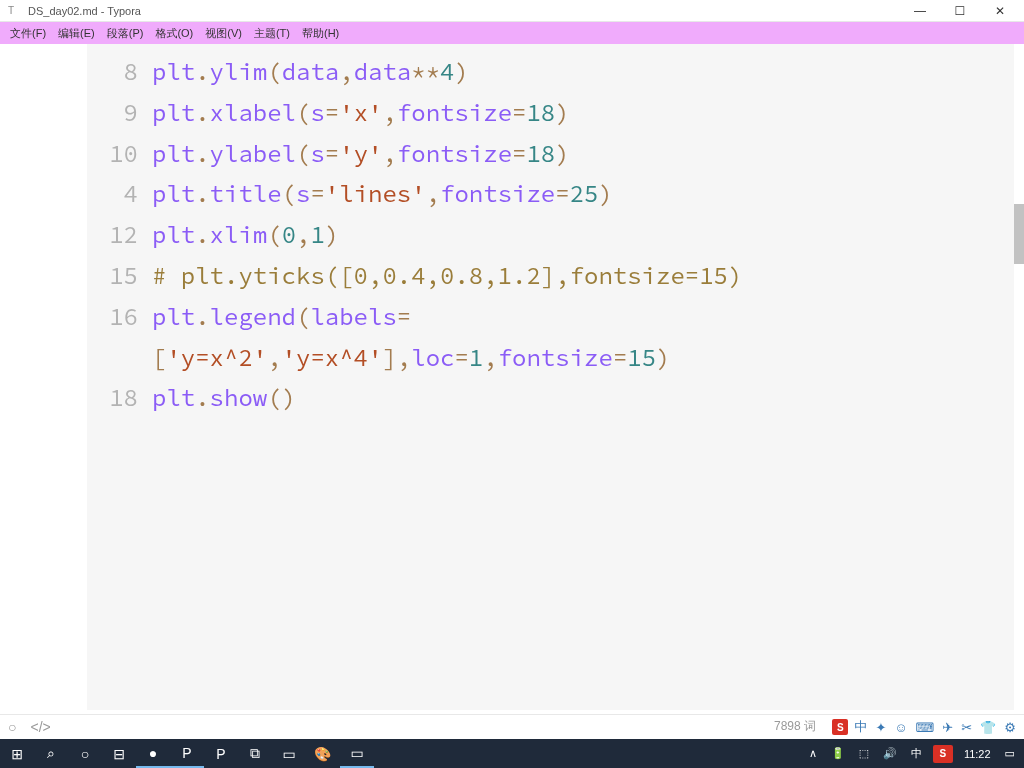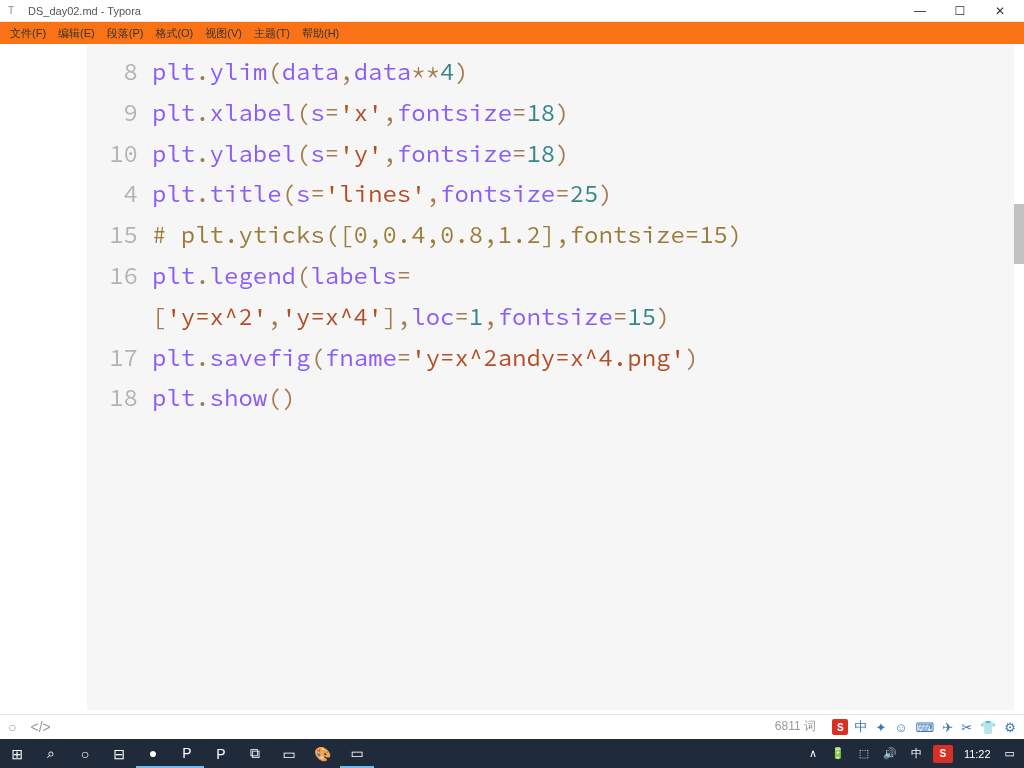--- a/index.html
+++ b/index.html
@@ -2,21 +2,21 @@
 <html><head>
 <meta charset="utf-8">
 <style>
 * { margin: 0; padding: 0; box-sizing: border-box; }
 body { font-family: "Segoe UI", Tahoma, sans-serif; background: #fff; width: 1024px; height: 768px; overflow: hidden; position: relative; }
 .titlebar { height: 22px; background: #fff; display: flex; align-items: center; padding: 0 4px; font-size: 11px; color: #555; border-bottom: 1px solid #e8e8e8; }
 .titlebar-title { flex: 0 0 auto; margin-left: 10px; }
 .titlebar-icon { width: 14px; height: 14px; display: inline-flex; align-items: center; justify-content: center; font-size: 10px; color: #888; }
 .titlebar-spacer { flex: 1; }
 .winbtn { width: 40px; height: 22px; display: flex; align-items: center; justify-content: center; color: #333; font-size: 12px; }
-.menubar { height: 22px; background: #f97316; display: flex; align-items: center; padding: 0 4px; font-size: 11px; color: #333; }
+.menubar { height: 22px; background: #f0abfc; display: flex; align-items: center; padding: 0 4px; font-size: 11px; color: #333; }
 .menuitem { padding: 2px 6px; }
 .editor-area { position: absolute; top: 44px; left: 0; right: 0; bottom: 54px; background: #fff; overflow: hidden; }
 .codeblock { position: absolute; left: 87px; right: 10px; top: 0; bottom: 4px; background: #f6f6f6; padding: 8px 0 8px 0; font-family: "Consolas", "Source Code Pro", monospace; font-size: 24px; line-height: 1.7; }
 .coderow { display: flex; align-items: flex-start; }
 .gutter { width: 65px; text-align: right; color: #b3b3b3; padding-right: 14px; flex-shrink: 0; user-select: none; }
 .codecontent { flex: 1; white-space: pre-wrap; word-break: break-all; color: #262626; padding-right: 12px; }
 .tok-plain { color: #8b5cf6; }
 .tok-op { color: #a37c4f; }
 .tok-num { color: #368686; }
 .tok-str { color: #b34e25; }
@@ -71,30 +71,30 @@
     </div>
     <div class="coderow">
       <div class="gutter">10</div>
       <div class="codecontent"><span class="tok-plain">plt</span><span class="tok-op">.</span><span class="tok-plain">ylabel</span><span class="tok-op">(</span><span class="tok-plain">s</span><span class="tok-op">=</span><span class="tok-str">'y'</span><span class="tok-op">,</span><span class="tok-plain">fontsize</span><span class="tok-op">=</span><span class="tok-num">18</span><span class="tok-op">)</span></div>
     </div>
     <div class="coderow">
       <div class="gutter">4</div>
       <div class="codecontent"><span class="tok-plain">plt</span><span class="tok-op">.</span><span class="tok-plain">title</span><span class="tok-op">(</span><span class="tok-plain">s</span><span class="tok-op">=</span><span class="tok-str">'lines'</span><span class="tok-op">,</span><span class="tok-plain">fontsize</span><span class="tok-op">=</span><span class="tok-num">25</span><span class="tok-op">)</span></div>
     </div>
     <div class="coderow">
+      <div class="gutter">12</div>
+      <div class="codecontent"><span class="tok-plain">plt</span><span class="tok-op">.</span><span class="tok-plain">xlim</span><span class="tok-op">(</span><span class="tok-num">0</span><span class="tok-op">,</span><span class="tok-num">1</span><span class="tok-op">)</span></div>
+    </div>
+    <div class="coderow">
       <div class="gutter">15</div>
       <div class="codecontent"><span class="tok-comment"># plt.yticks([0,0.4,0.8,1.2],fontsize=15)</span></div>
     </div>
     <div class="coderow">
       <div class="gutter">16</div>
       <div class="codecontent"><span class="tok-plain">plt</span><span class="tok-op">.</span><span class="tok-plain">legend</span><span class="tok-op">(</span><span class="tok-plain">labels</span><span class="tok-op">=</span><br><span class="tok-op">[</span><span class="tok-str">'y=x^2'</span><span class="tok-op">,</span><span class="tok-str">'y=x^4'</span><span class="tok-op">]</span><span class="tok-op">,</span><span class="tok-plain">loc</span><span class="tok-op">=</span><span class="tok-num">1</span><span class="tok-op">,</span><span class="tok-plain">fontsize</span><span class="tok-op">=</span><span class="tok-num">15</span><span class="tok-op">)</span></div>
-    </div>
-    <div class="coderow">
-      <div class="gutter">17</div>
-      <div class="codecontent"><span class="tok-plain">plt</span><span class="tok-op">.</span><span class="tok-plain">savefig</span><span class="tok-op">(</span><span class="tok-plain">fname</span><span class="tok-op">=</span><span class="tok-str">'y=x^2andy=x^4.png'</span><span class="tok-op">)</span></div>
     </div>
     <div class="coderow">
       <div class="gutter">18</div>
       <div class="codecontent"><span class="tok-plain">plt</span><span class="tok-op">.</span><span class="tok-plain">show</span><span class="tok-op">(</span><span class="tok-op">)</span></div>
     </div>
   </div>
   <div class="scroll-indicator"></div>
 </div>
 
 <div class="ime-bar">
@@ -107,21 +107,21 @@
   <span class="ime-item">✂</span>
   <span class="ime-item">👕</span>
   <span class="ime-item">⚙</span>
 </div>
 
 <div class="statusbar2">
   <div class="status-left">
     <span class="status-icon">○</span>
     <span class="status-icon">&lt;/&gt;</span>
   </div>
-  <div class="status-right">6811 词</div>
+  <div class="status-right">7898 词</div>
 </div>
 
 <div class="taskbar">
   <div class="tbitem">⊞</div>
   <div class="tbitem">⌕</div>
   <div class="tbitem">○</div>
   <div class="tbitem">⊟</div>
   <div class="tbitem active">●</div>
   <div class="tbitem active">P</div>
   <div class="tbitem">P</div>

